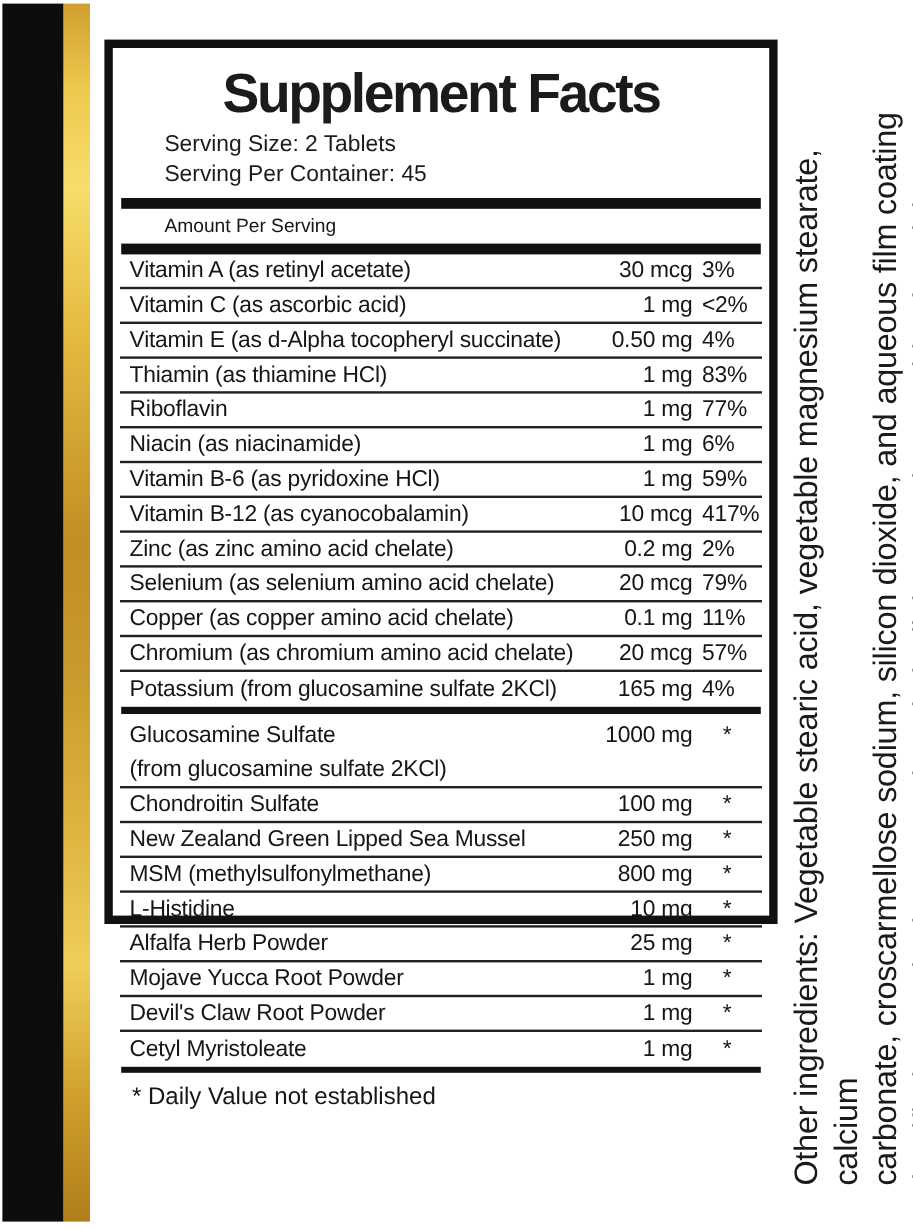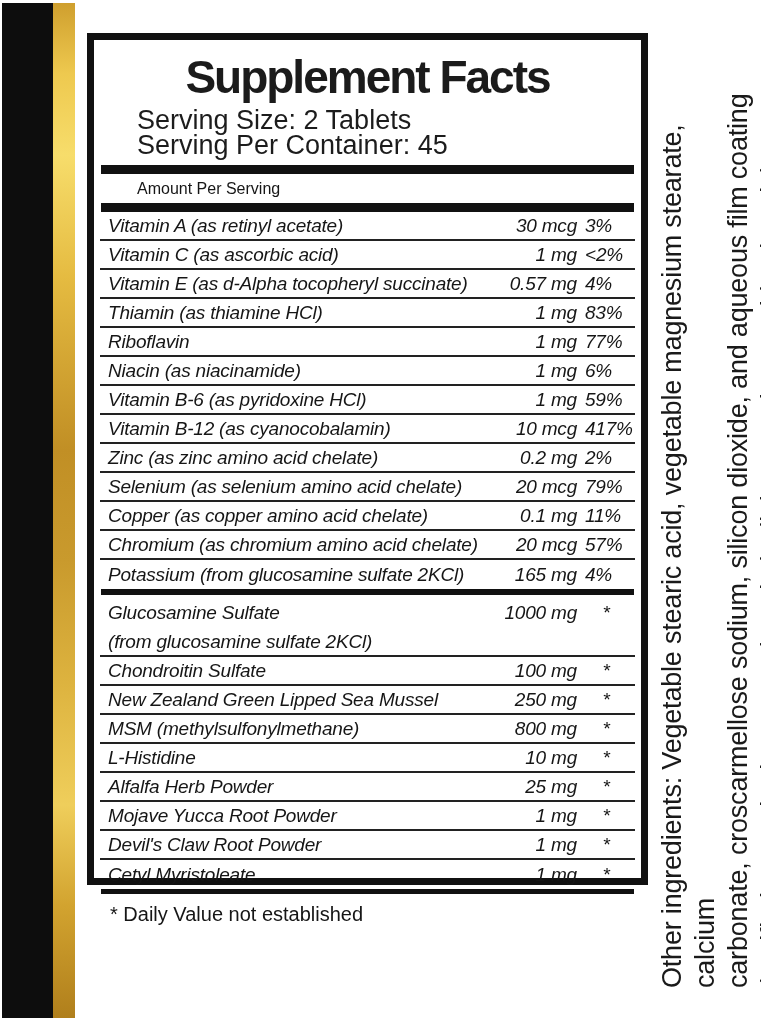--- a/index.html
+++ b/index.html
@@ -20,41 +20,40 @@
   .gold-bar {
     position: absolute; left: 53px; top: 3px; bottom: 6px; width: 22px;
     background: linear-gradient(180deg,
       #cf9f2e 0%, #eec94f 7%, #f7dd6b 15%, #e5bb41 27%,
       #c18f25 44%, #c99a2d 55%, #ddb33f 67%, #efce5b 79%,
       #d2a32f 89%, #b07f1c 100%);
   }
 
   
   .panel {
-    position: absolute; left: 87px; top: 33px; width: 561px; height: 852px;
+    position: absolute; left: 87px; top: 33px; width: 561px; height: 737px;
     border: 7px solid #111; background: #fff;
     padding: 4px 6px 0 6px;
   }
   .title {
     text-align: center;
     font-size: 46px; font-weight: bold; letter-spacing: -2px;
     padding-top: 6px; padding-bottom: 4px;
     color: #1b1b1b;
   }
-  .serving-block { padding-left: 37px; font-size: 27px; line-height: 25px; color: #1c1c1c; }
+  .serving-block { padding-left: 37px; font-size: 19px; line-height: 25px; color: #1c1c1c; }
   .thickbar { height: 9px; background: #111; margin: 7px 1px 0 1px; }
   .aps { padding: 6px 0 5px 37px; font-size: 16px; color: #161616; }
 
   .rows { }
   .t-row {
     display: flex; align-items: center;
     height: 29px;
     font-size: 19px; letter-spacing: -0.2px;
     border-bottom: 2px solid #222;
-    font-style: italic;
   }
   .t-row:last-child { border-bottom: none; }
   .t-row .nm { flex: 1; padding-left: 8px; white-space: nowrap; overflow: hidden; }
   .t-row .amt { width: 96px; text-align: right; white-space: nowrap; }
   .t-row .dv { width: 58px; text-align: left; padding-left: 8px; white-space: nowrap; }
   .t-row .dv.star { text-align: center; padding-left: 0; }
 
   
   .t-row.glu { height: 62px; align-items: flex-end; flex-wrap: wrap; padding-top: 3px; }
   .t-row.glu .nm { line-height: 28px; }
@@ -101,21 +100,21 @@
           <span class="amt">30 mcg</span>
           <span class="dv">3%</span>
         </div>
         <div class="t-row">
           <span class="nm">Vitamin C (as ascorbic acid)</span>
           <span class="amt">1 mg</span>
           <span class="dv">&lt;2%</span>
         </div>
         <div class="t-row">
           <span class="nm">Vitamin E (as d-Alpha tocopheryl succinate)</span>
-          <span class="amt">0.57 mg</span>
+          <span class="amt">0.50 mg</span>
           <span class="dv">4%</span>
         </div>
         <div class="t-row">
           <span class="nm">Thiamin (as thiamine HCl)</span>
           <span class="amt">1 mg</span>
           <span class="dv">83%</span>
         </div>
         <div class="t-row">
           <span class="nm">Riboflavin</span>
           <span class="amt">1 mg</span>

